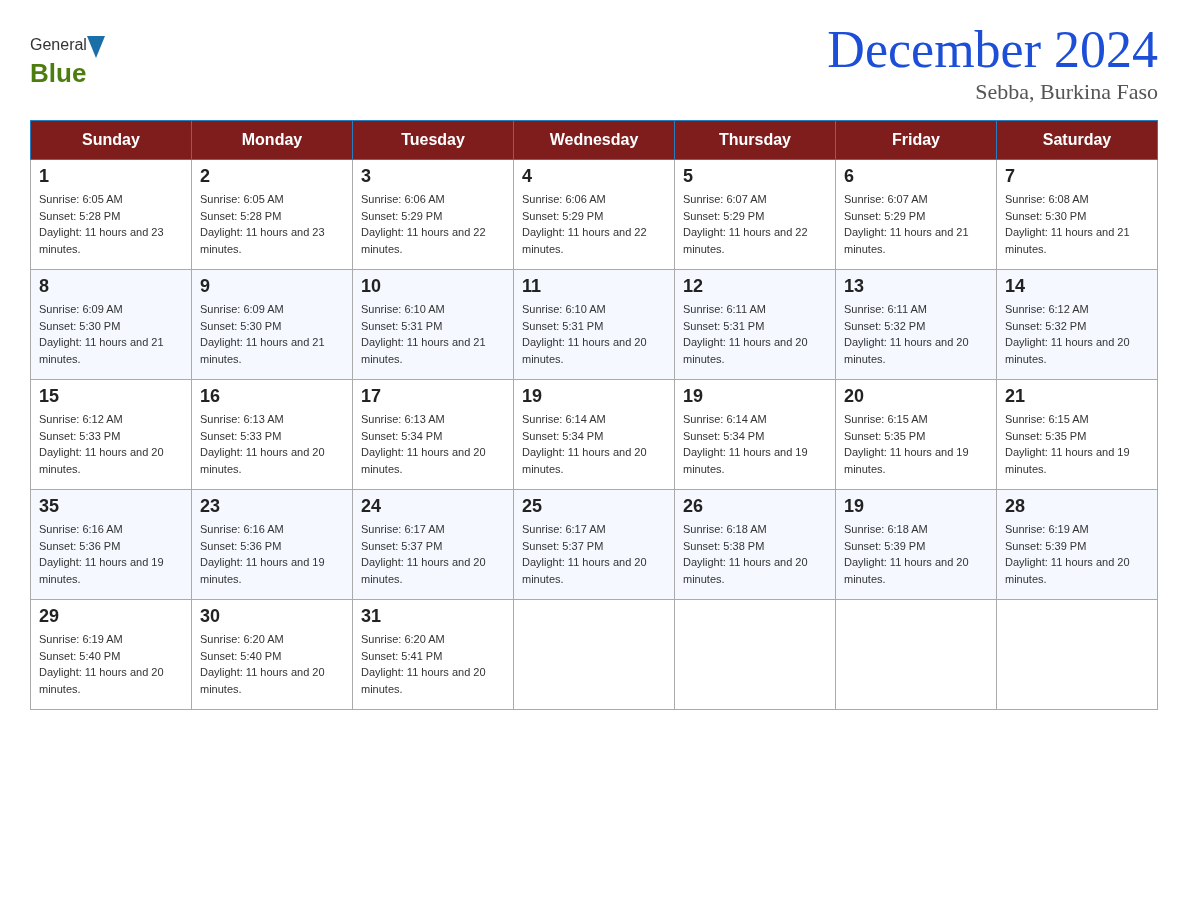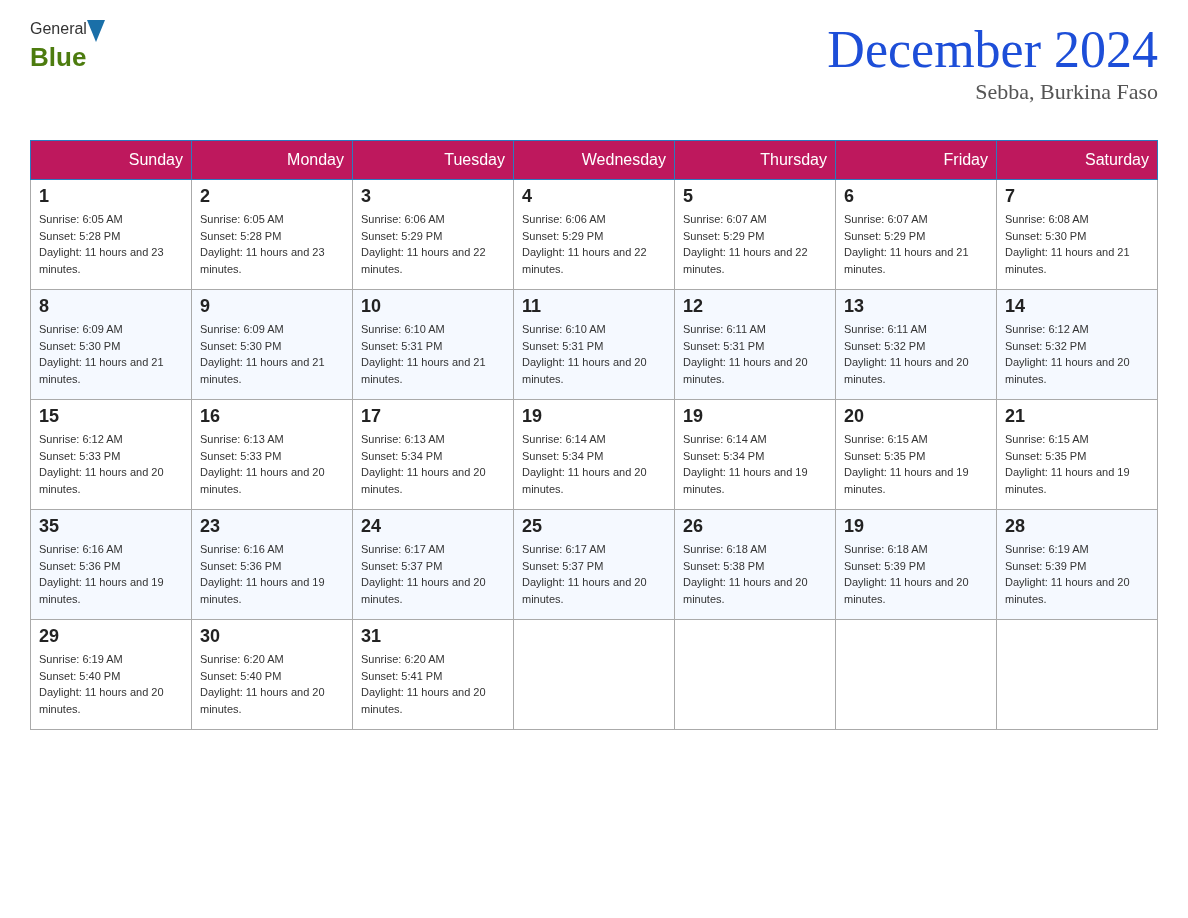--- a/index.html
+++ b/index.html
@@ -6,22 +6,22 @@
     body {
       font-family: Arial, sans-serif;
       background: #ffffff;
       width: 1188px;
       min-height: 918px;
       padding: 20px 30px;
     }
     .header {
       display: flex;
       justify-content: space-between;
-      align-items: flex-start;
-      margin-bottom: 35px;
+      align-items: center;
+      margin-bottom: 15px;
     }
     .logo {
       display: flex;
       flex-direction: column;
       align-items: flex-start;
     }
     .logo-general {
       color: #333;
     }
     .logo-blue {
@@ -42,26 +42,26 @@
       font-size: 22px;
       color: #555;
       font-family: Georgia, serif;
     }
     table {
       width: 100%;
       border-collapse: collapse;
       table-layout: fixed;
     }
     thead tr th {
-      background-color: #be185d;
+      background-color: #7f1d1d;
       color: white;
       padding: 10px 8px;
       font-size: 16px;
-      font-weight: normal;
-      text-align: right;
+      font-weight: bold;
+      text-align: center;
       border: 1px solid #2a7bbf;
     }
     tbody tr td {
       border: 1px solid #aaa;
       vertical-align: top;
       padding: 6px 8px;
       font-size: 13px;
       color: #333;
       height: 110px;
     }

